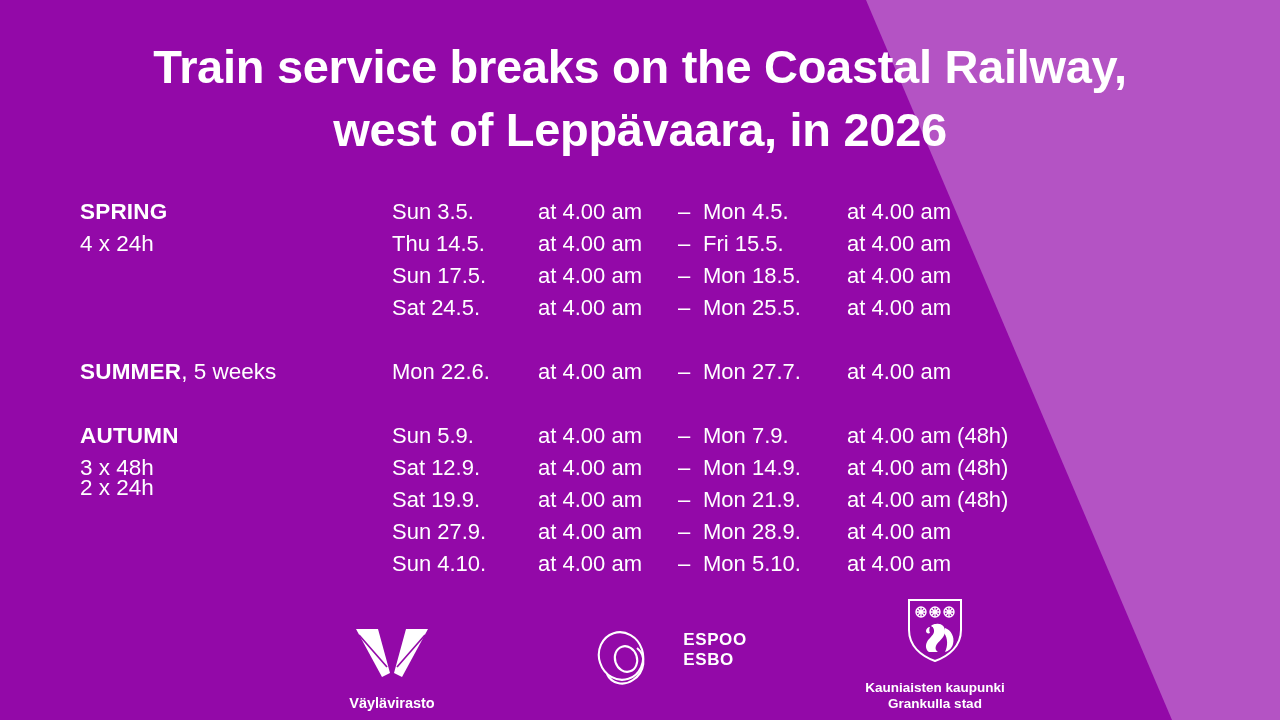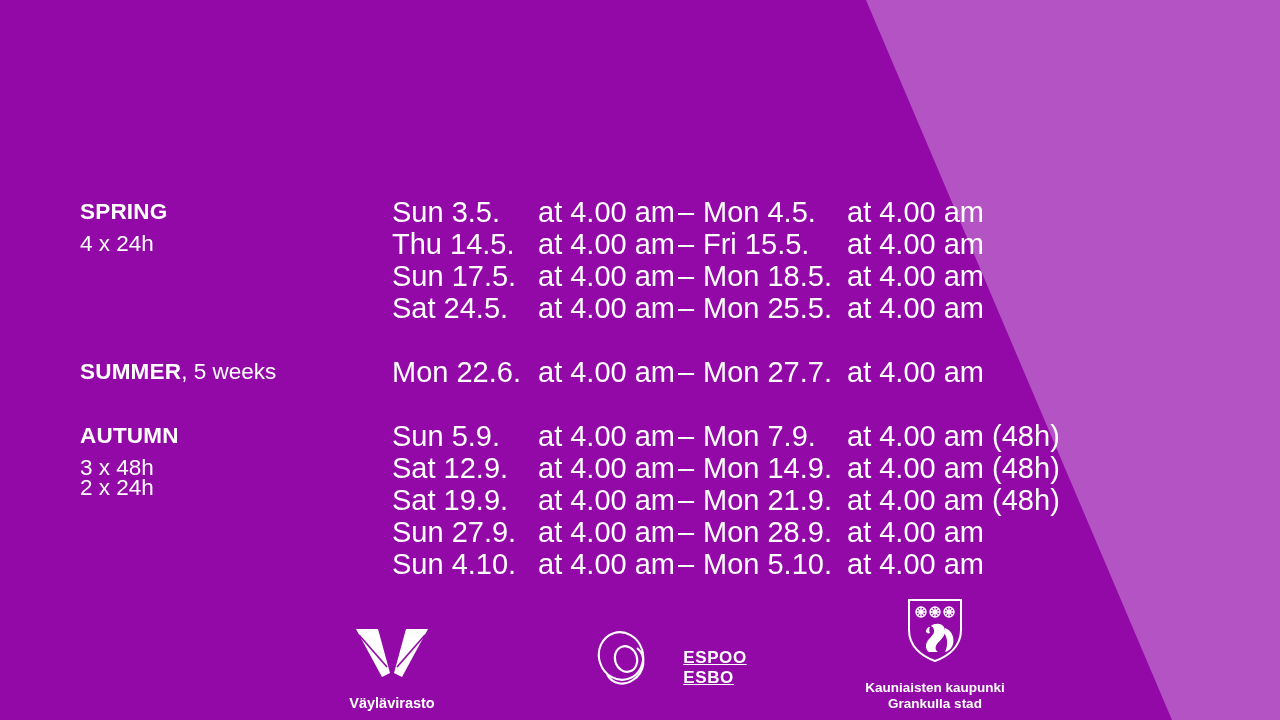--- a/index.html
+++ b/index.html
@@ -53,21 +53,21 @@
     position: absolute;
     left: 80px;
     top: 196px;
     width: 1120px;
   }
   .group { position: relative; }
 
   .row {
     position: relative;
     height: 32px;
-    font-size: 29px;
+    font-size: 22px;
     line-height: 32px;
     white-space: nowrap;
   }
   .label-line {
     position: absolute;
     left: 0;
     top: 0;
     font-size: 22.5px;
     line-height: 32px;
     white-space: nowrap;
@@ -103,24 +103,23 @@
   .logo-caption {
     font-size: 14.5px;
     font-weight: bold;
     line-height: 1.18;
     margin-top: 12px;
   }
   .logo-caption .cap-line { display: block; }
 
   .espoo-row {
     display: flex;
-    align-items: flex-end;
+    align-items: flex-start;
     justify-content: center;
     gap: 28px;
-    text-decoration: underline;
   }
   .espoo-words {
     text-align: left;
     font-size: 17px;
     font-weight: bold;
     line-height: 1.18;
     letter-spacing: 0.6px;
   }
   .espoo-words span { display: block; }
 
@@ -128,20 +127,24 @@
 </style>
 </head>
 <body>
 
 <div id="slide">
 
   <div id="wedge"></div>
 
   <div id="content">
 
+    <div class="title">
+      <span class="title-line">Train service breaks on the Coastal Railway,</span>
+      <span class="title-line">west of Leppävaara, in 2026</span>
+    </div>
 
     <div class="schedule">
 
       <div class="group">
         <div class="label-line bold" style="top:0px;text-align:right;">
           <span>SPRING</span>
         </div>
         <div class="label-line" style="top:32px;">4 x 24h</div>
 
         <div class="row">

